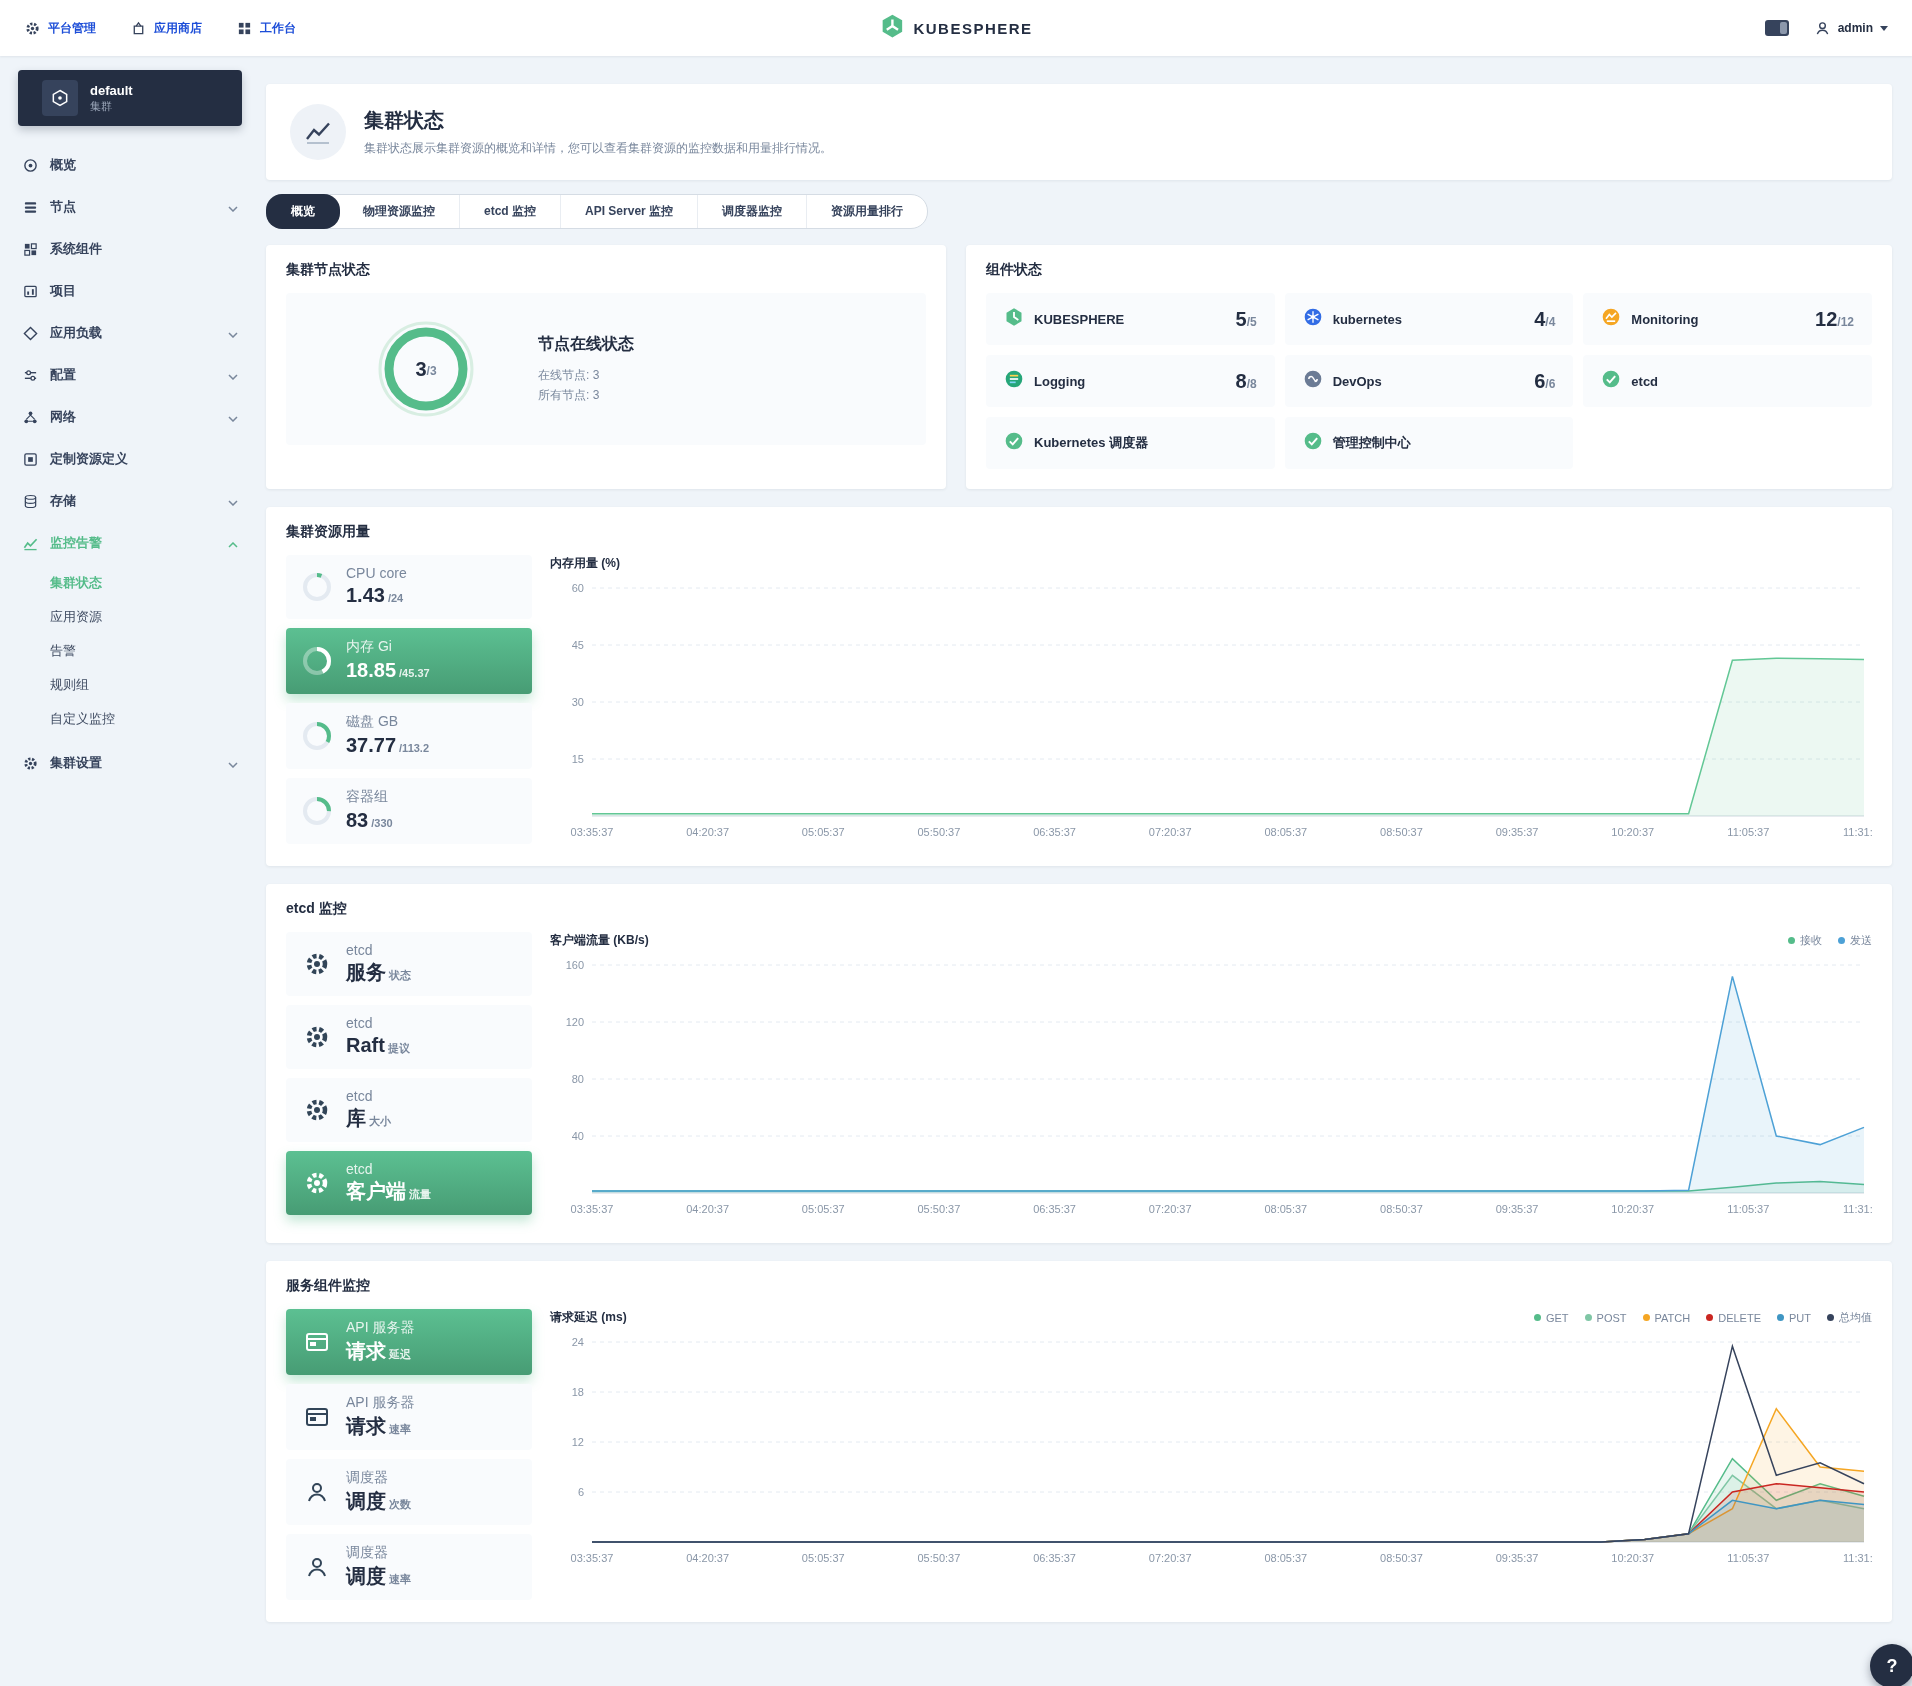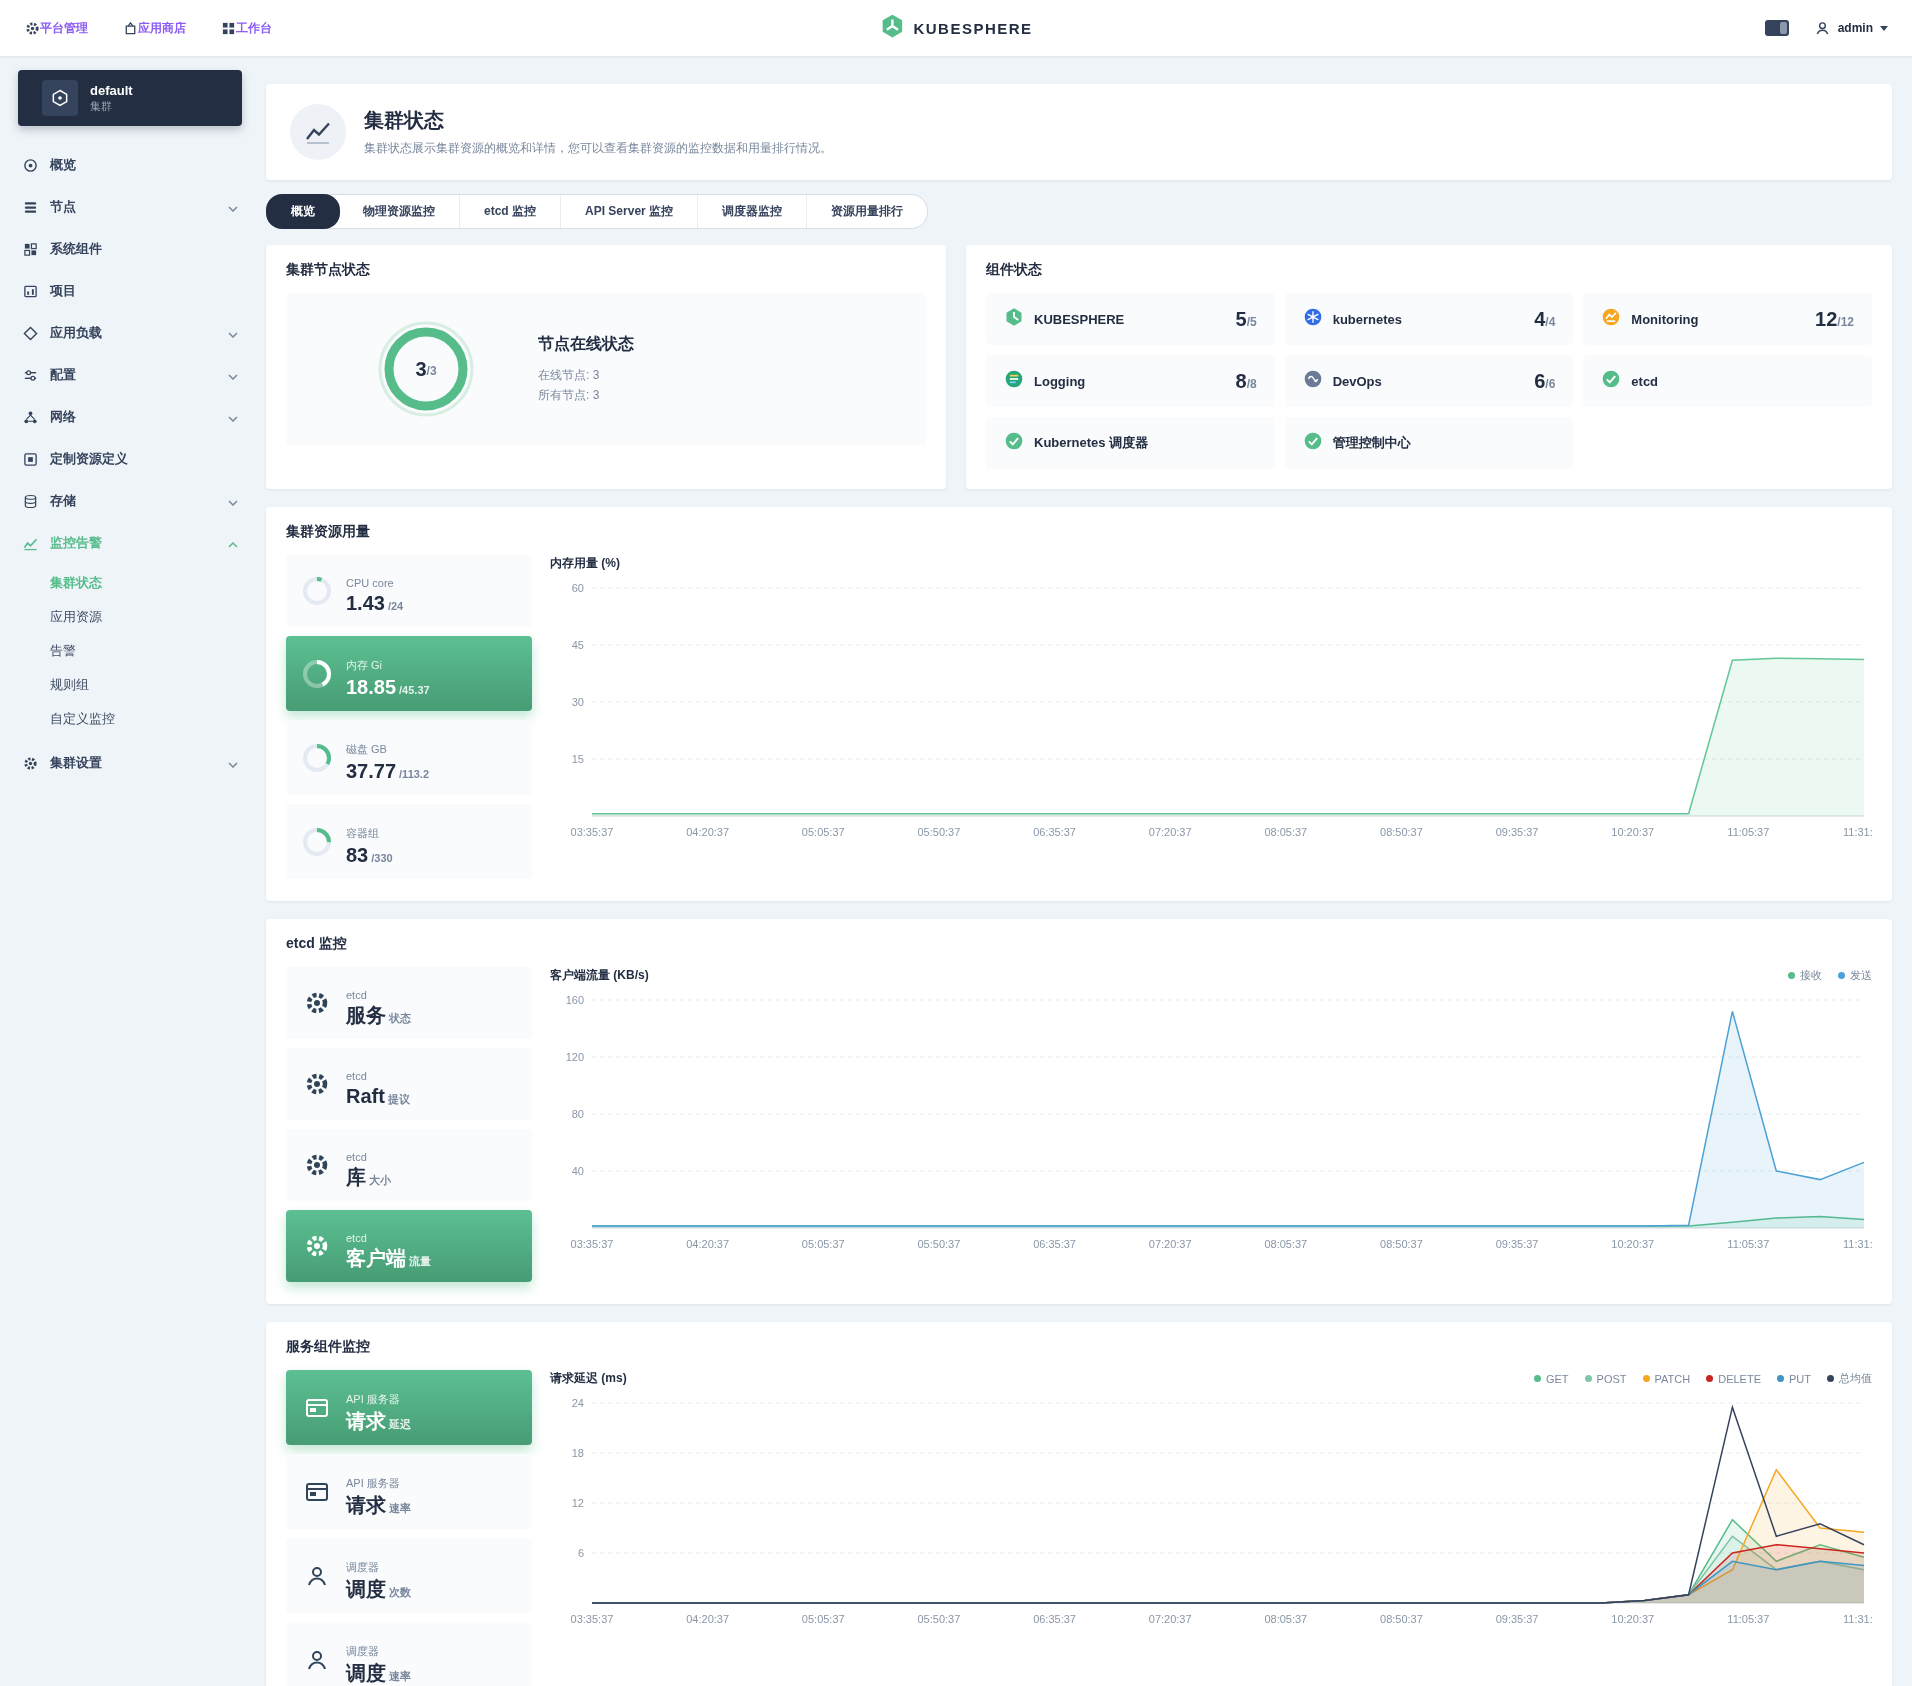--- a/index.html
+++ b/index.html
@@ -7,21 +7,21 @@
     width: 1912px; min-height: 1686px; position: relative;
     background: #eff4f9; color: #242e42;
     font-family: "Liberation Sans", "DejaVu Sans", sans-serif;
   }
   
   .topnav {
     height: 56px; background: #fff; display: flex; align-items: center;
     padding: 0 24px; position: relative; box-shadow: 0 1px 2px rgba(36,46,66,.08);
   }
   .topnav-left { display: flex; gap: 34px; }
-  .nav-item { display: flex; align-items: center; font-size: 12px; font-weight: 700; color: #8b5cf6; cursor: pointer; }
+  .nav-item { display: flex; align-items: center; gap: 8px; font-size: 12px; font-weight: 700; color: #1d4ed8; cursor: pointer; }
   .nav-item svg { display: block; }
   .brand { position: absolute; left: 50%; transform: translateX(-50%); display: flex; align-items: center; gap: 8px; cursor: pointer; }
   .brand-name { font-size: 15px; font-weight: 700; letter-spacing: 1.5px; }
   .topnav-right { margin-left: auto; display: flex; align-items: center; gap: 26px; }
   .panel-icon { width: 24px; height: 16px; border-radius: 3px; background: #36435c; position: relative; cursor: pointer; }
   .panel-icon::after { content:""; position:absolute; right:2px; top:2px; bottom:2px; width:7px; background:#8b97ab; border-radius:2px; }
   .user-box { display:flex; align-items:center; gap:7px; font-size:12px; font-weight:700; cursor:pointer; }
   .caret { width:0; height:0; border-left:4px solid transparent; border-right:4px solid transparent; border-top:5px solid #36435c; }
   
   .layout { display: flex; align-items: flex-start; }
@@ -80,21 +80,21 @@
   .mon-body { display: flex; gap: 18px; }
   .sel-list { width: 246px; flex: 0 0 246px; display: flex; flex-direction: column; gap: 9px; }
   .sel-item {
     background: #f9fbfd; border-radius: 4px; min-height: 62px; display: flex; align-items: center;
     gap: 14px; padding: 10px 16px; cursor: pointer; color:#242e42;
   }
   .sel-item.active {
     background: linear-gradient(180deg, #5cc092, #479c74); color: #fff;
     box-shadow: 0 6px 12px rgba(85,188,138,.35);
   }
-  .sel-kicker { font-size: 11px; color: #79879c; margin-bottom: 3px; margin-top: 12px; }
+  .sel-kicker { font-size: 14px; color: #79879c; margin-bottom: 3px; }
   .sel-item.active .sel-kicker { color: rgba(255,255,255,.85); }
   .sel-value { font-size: 20px; font-weight: 700; line-height: 22px; }
   .sel-total, .sel-suffix { font-size: 11px; font-weight: 700; color: #79879c; margin-left: 3px; }
   .sel-item.active .sel-total, .sel-item.active .sel-suffix { color: rgba(255,255,255,.85); }
   .sel-ico { width: 30px; display:flex; justify-content:center; color:#324558; }
   .sel-item.active .sel-ico { color:#fff; }
   .chart-block { flex: 1; min-width: 0; }
   .chart-head { display: flex; align-items: center; margin-bottom: 4px; }
   .chart-title { font-size: 12px; font-weight: 700; }
   .legend { margin-left: auto; display: flex; gap: 16px; align-items: center; }

